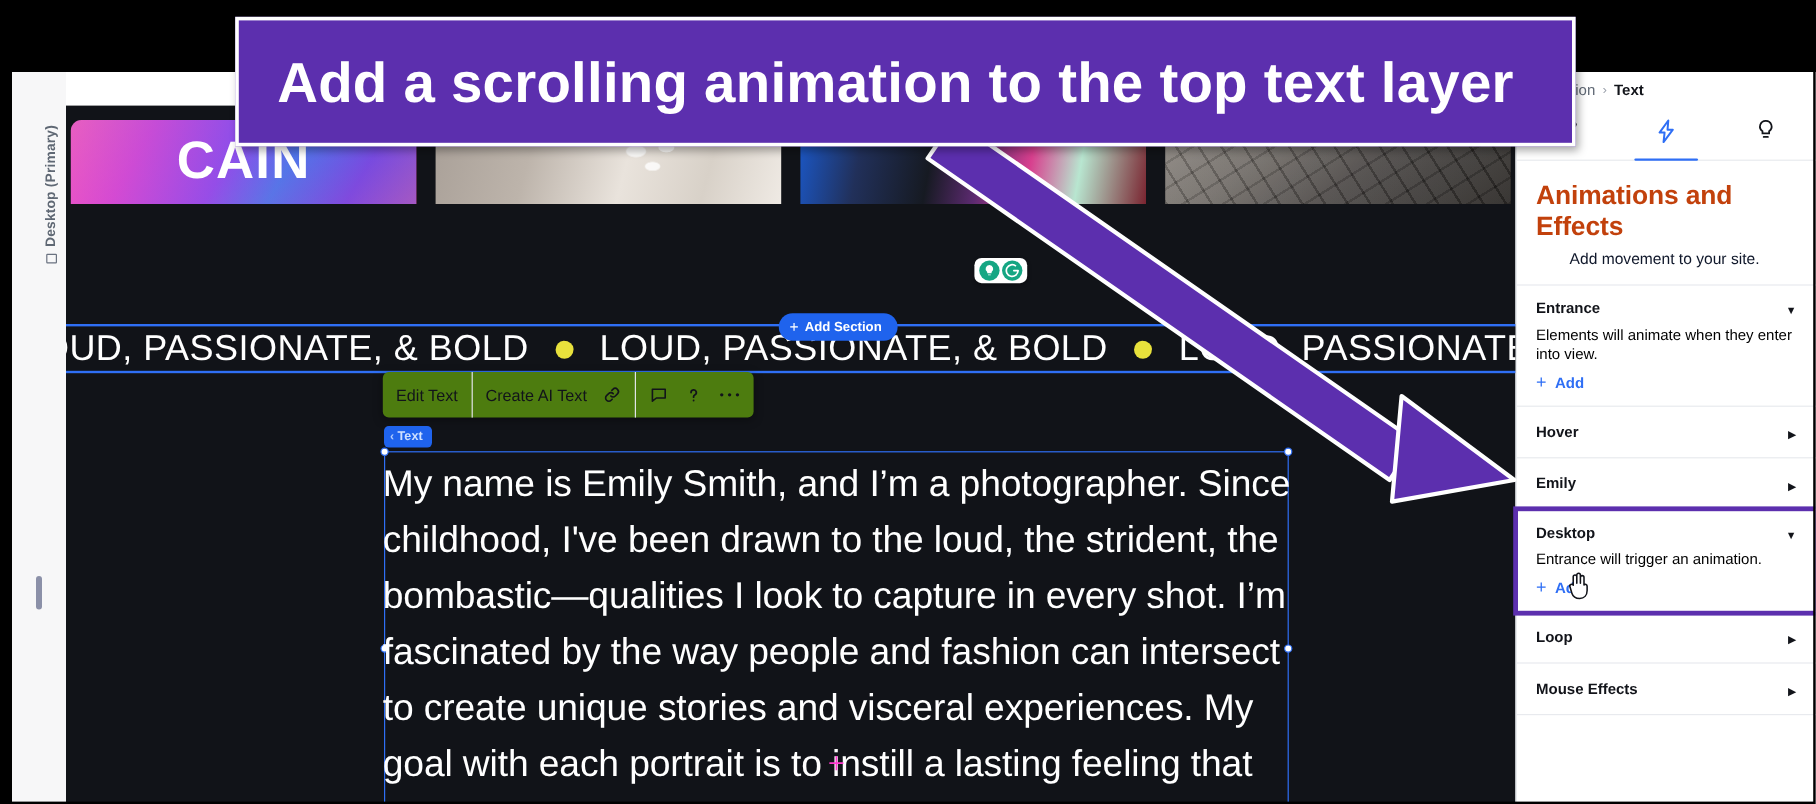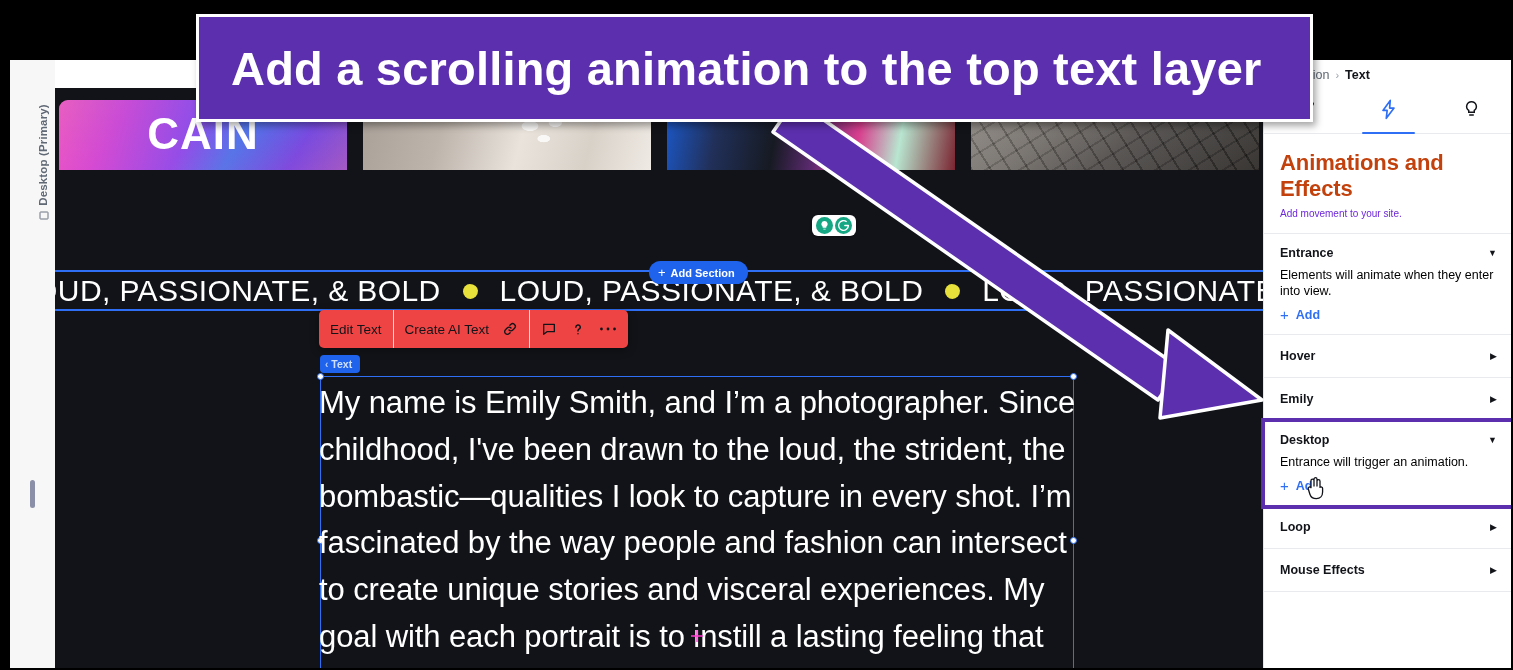--- a/index.html
+++ b/index.html
@@ -201,21 +201,21 @@
     flex: 0 0 auto;
     position: relative;
     top: 1px;
   }
 
   
   .el-toolbar {
     position: absolute;
     left: 264px; top: 250px;
     height: 38px;
-    background: #ef4444;
+    background: #4d7c0f;
     border-radius: 5px;
     box-shadow: 0 2px 8px rgba(0,0,0,.35);
     display: flex;
     align-items: stretch;
     z-index: 9;
     font-size: 13.5px;
     color: #12141a;
   }
   .el-toolbar .grp {
     display: flex; align-items: center;
@@ -340,31 +340,32 @@
     border-bottom: 1px solid #e8eaee;
   }
   .rhead h2 {
     font-size: 22px;
     font-weight: 700;
     color: #c2410c;
     letter-spacing: -.1px;
   }
   .rhead p {
     margin-top: 6px;
-    font-size: 10px;
-    color: #6d28d9;
+    font-size: 13px;
+    color: #0f172a;
+    margin-left: 28px;
   }
 
   .sec {
     border-bottom: 1px solid #e8eaee;
     padding: 12px 16px 12px 16px;
     position: relative;
   }
   .sec-title-row {
-    display: flex; align-items: center; justify-content: space-between;
+    display: flex; align-items: flex-end; justify-content: space-between;
   }
   .sec-title {
     font-size: 12.5px; font-weight: 700; color: #12141a;
   }
   .caret-d { font-size: 9px; color: #12141a; }
   .caret-r { font-size: 9px; color: #12141a; }
   .sec-desc {
     margin-top: 7px;
     font-size: 12.5px;
     color: #000000;

